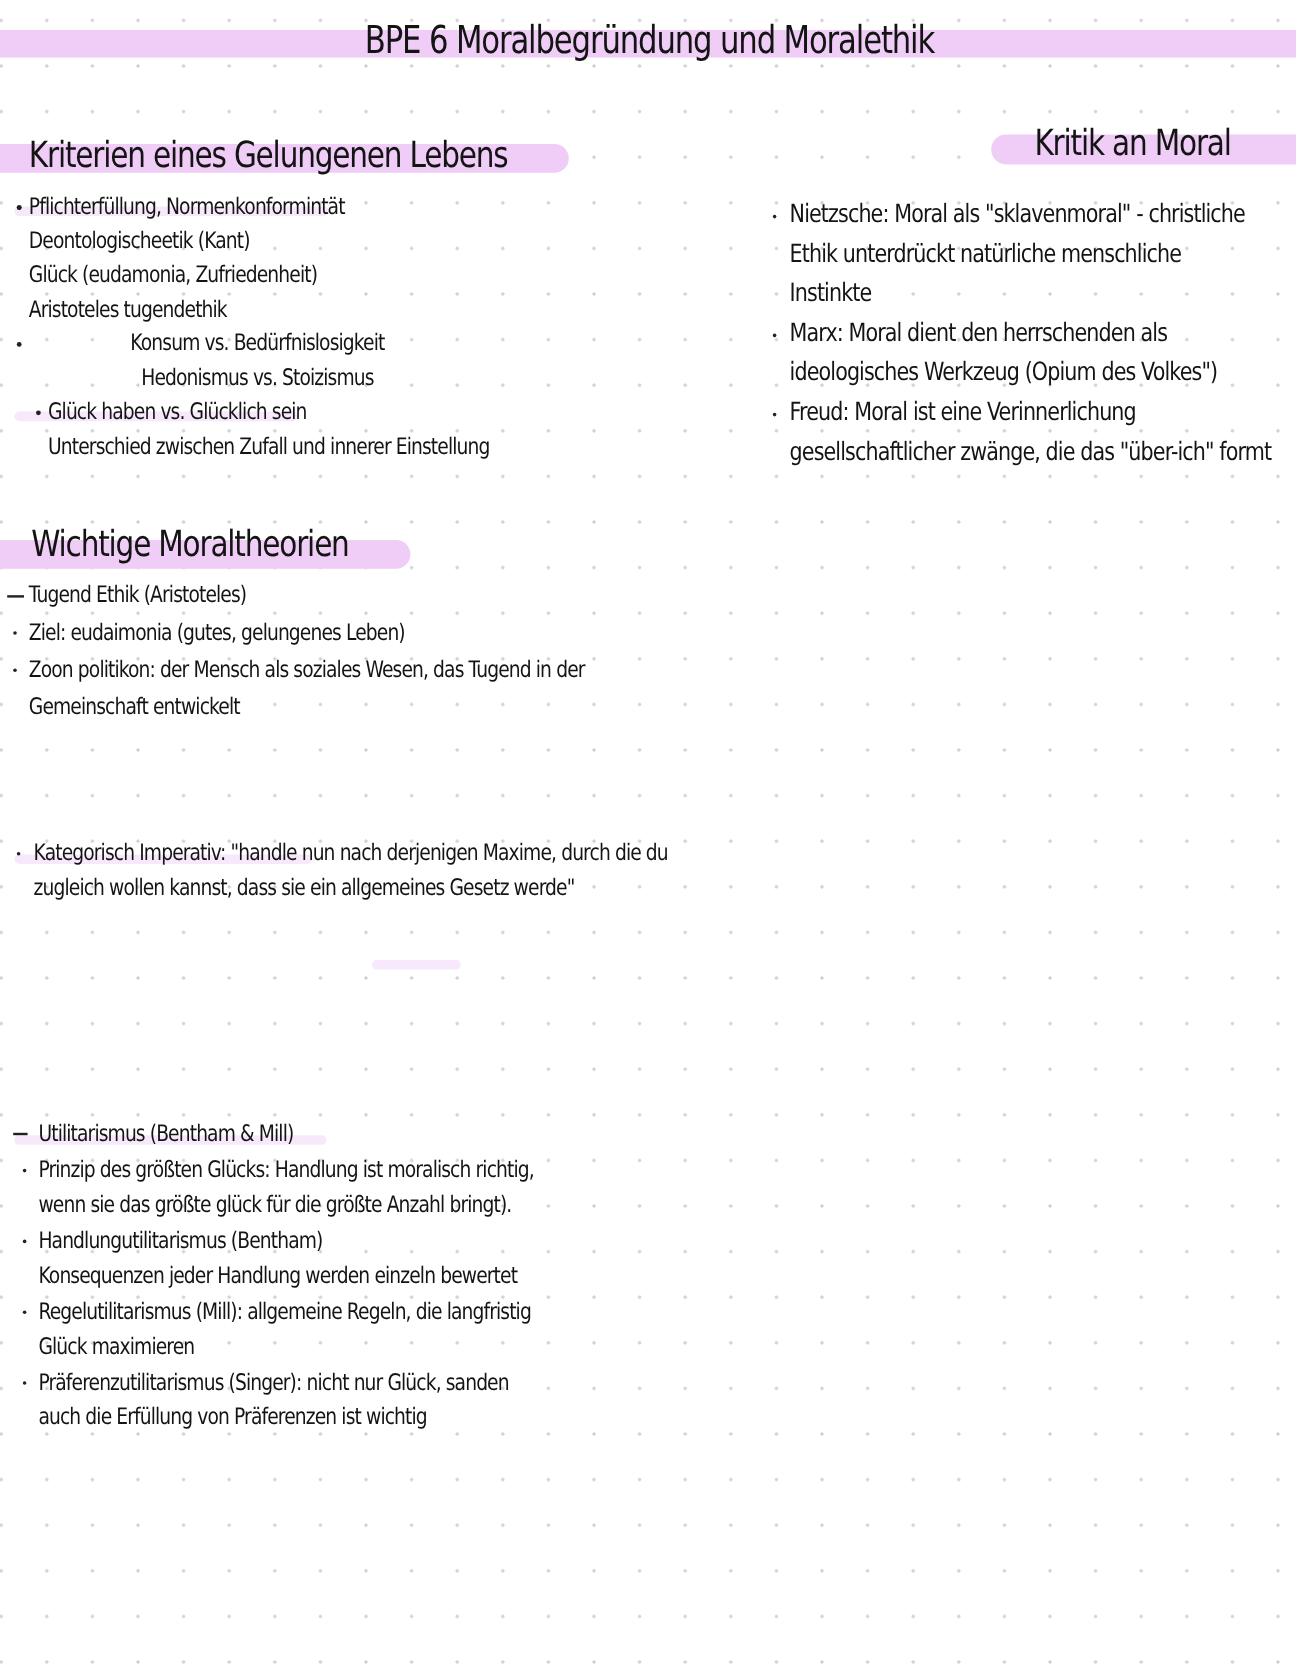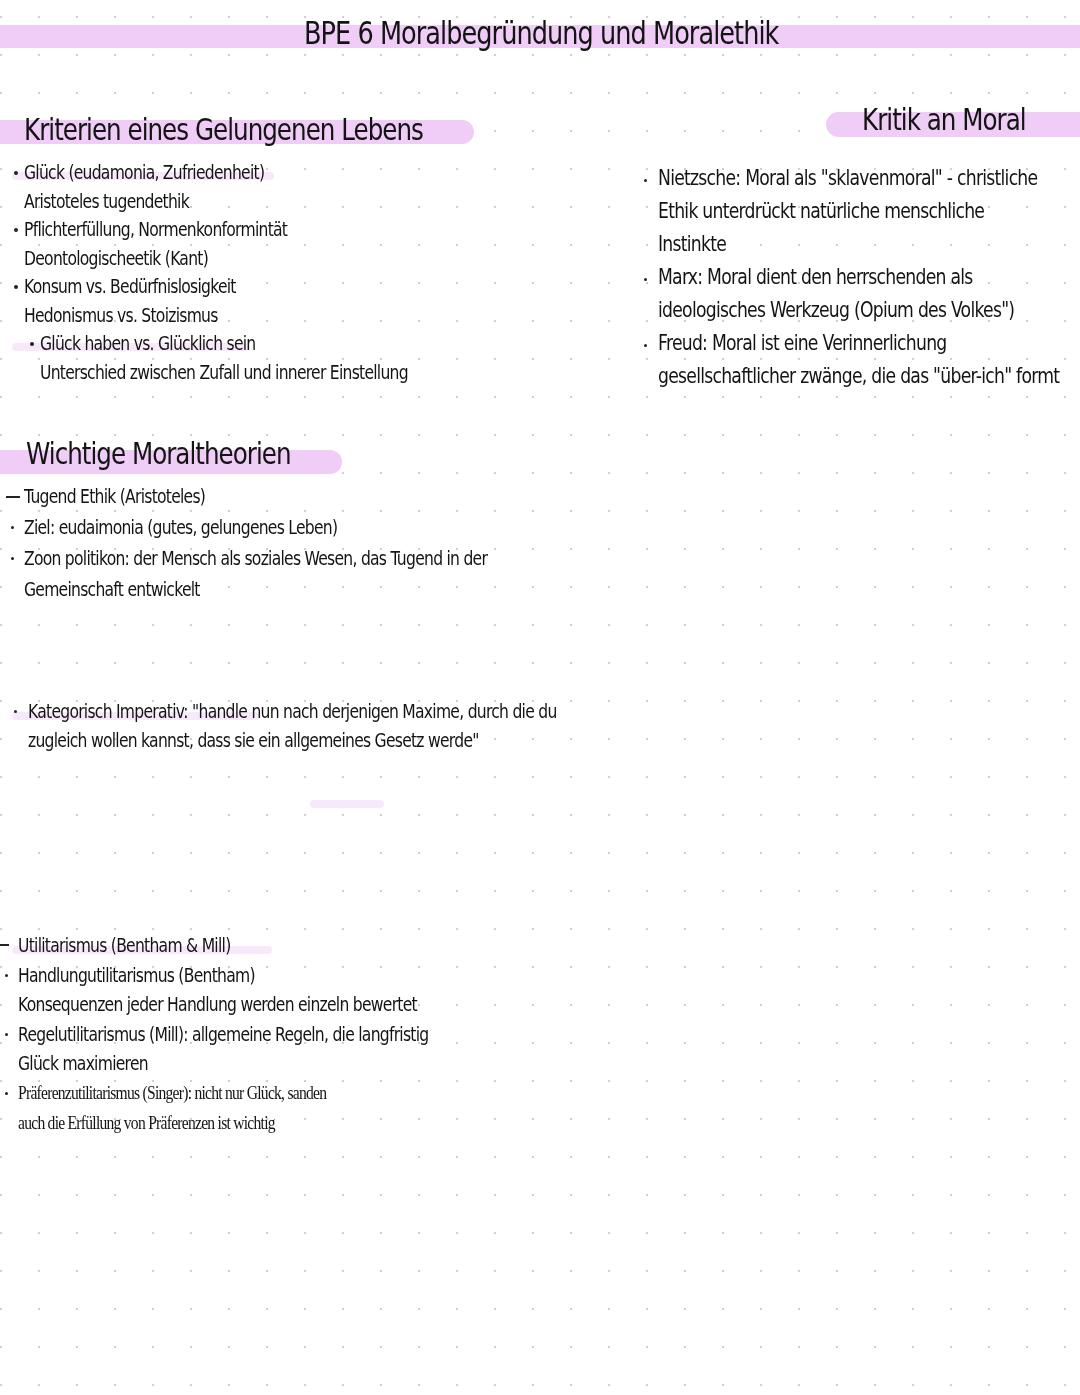--- a/index.html
+++ b/index.html
@@ -82,31 +82,31 @@
 <div class="hl" style="left:-10px; top:25px; width:1100px; height:23px; border-radius:12px;"></div>
 <h1 class="title page-title">BPE 6 Moralbegründung und Moralethik</h1>
 
 <div class="hl" style="left:-10px; top:120px; width:484px; height:24px;"></div>
 <h2 class="title h-left" style="left:24px; top:112px;">Kriterien eines Gelungenen Lebens</h2>
 
 <div class="hl-faint" style="left:12px; top:172px; width:262px; height:8px;"></div>
 <div class="hl-faint" style="left:12px; top:343px; width:236px; height:8px;"></div>
 
 <div class="text-block" style="left:24px; top:158px;">
+  <div style="position:relative;">
+    <span class="bullet-dot" style="left:-10px; top:13px;"></span>
+    <span class="line" style="height:29px; line-height:29px;">Pflichterfüllung, Normenkonformintät</span>
+    <span class="line" style="height:28px; line-height:28px;">Deontologischeetik (Kant)</span>
+  </div>
   <div>
     <span class="bullet-dot" style="left:-10px; top:13px;"></span>
     <span class="line" style="height:29px; line-height:29px;">Glück (eudamonia, Zufriedenheit)</span>
     <span class="line" style="height:28px; line-height:28px;">Aristoteles tugendethik</span>
   </div>
-  <div style="position:relative;">
-    <span class="bullet-dot" style="left:-10px; top:13px;"></span>
-    <span class="line" style="height:29px; line-height:29px;">Pflichterfüllung, Normenkonformintät</span>
-    <span class="line" style="height:28px; line-height:28px;">Deontologischeetik (Kant)</span>
-  </div>
-  <div style="position:relative;">
+  <div style="position:relative;text-align:center;">
     <span class="bullet-dot" style="left:-10px; top:13px;"></span>
     <span class="line" style="height:29px; line-height:29px;">Konsum vs. Bedürfnislosigkeit</span>
     <span class="line" style="height:28px; line-height:28px;">Hedonismus vs. Stoizismus</span>
   </div>
   <div style="position:relative;margin-left:16px;">
     <span class="bullet-dot" style="left:-10px; top:13px;"></span>
     <span class="line" style="height:29px; line-height:29px;">Glück haben vs. Glücklich sein</span>
     <span class="line" style="height:28px; line-height:28px;">Unterschied zwischen Zufall und innerer Einstellung</span>
   </div>
 </div>
@@ -156,33 +156,38 @@
 <div class="hl-faint" style="left:310px; top:800px; width:74px; height:8px;"></div>
 <div class="text-block" style="left:28px; top:696px;">
   <div style="position:relative;">
     <span class="bullet-dot" style="left:-14px; top:14px; width:3px; height:3px;"></span>
     <span class="line" style="height:30px; line-height:30px;">Kategorisch Imperativ: "handle nun nach derjenigen Maxime, durch die du</span>
     <span class="line" style="height:29px; line-height:29px;">zugleich wollen kannst, dass sie ein allgemeines Gesetz werde"</span>
   </div>
 </div>
 
 <div class="hl-faint" style="left:12px; top:946px; width:260px; height:8px;"></div>
-<div class="text-block" style="left:18px; top:930px;">
+<div class="text-block" style="left:32px; top:930px;">
   <div style="position:relative;">
     <span class="dash-mark" style="left:-21px; top:14px; width:12px;"></span>
     <span class="line" style="height:30px; line-height:30px;">Utilitarismus (Bentham &amp; Mill)</span>
+  </div>
+  <div style="position:relative;">
+    <span class="bullet-dot" style="left:-13px; top:14px; width:3px; height:3px;"></span>
+    <span class="line" style="height:30px; line-height:30px;">Prinzip des größten Glücks: Handlung ist moralisch richtig,</span>
+    <span class="line" style="height:29px; line-height:29px;">wenn sie das größte glück für die größte Anzahl bringt).</span>
   </div>
   <div style="position:relative;">
     <span class="bullet-dot" style="left:-13px; top:14px; width:3px; height:3px;"></span>
     <span class="line" style="height:30px; line-height:30px;">Handlungutilitarismus (Bentham)</span>
     <span class="line" style="height:29px; line-height:29px;">Konsequenzen jeder Handlung werden einzeln bewertet</span>
   </div>
   <div style="position:relative;">
     <span class="bullet-dot" style="left:-13px; top:14px; width:3px; height:3px;"></span>
     <span class="line" style="height:30px; line-height:30px;">Regelutilitarismus (Mill): allgemeine Regeln, die langfristig</span>
     <span class="line" style="height:29px; line-height:29px;">Glück maximieren</span>
   </div>
-  <div style="position:relative;font-family:Liberation Serif, serif;">
+  <div style="position:relative;">
     <span class="bullet-dot" style="left:-13px; top:14px; width:3px; height:3px;"></span>
     <span class="line" style="height:30px; line-height:30px;">Präferenzutilitarismus (Singer): nicht nur Glück, sanden</span>
     <span class="line" style="height:29px; line-height:29px;">auch die Erfüllung von Präferenzen ist wichtig</span>
   </div>
 </div>
 
 </body></html>

